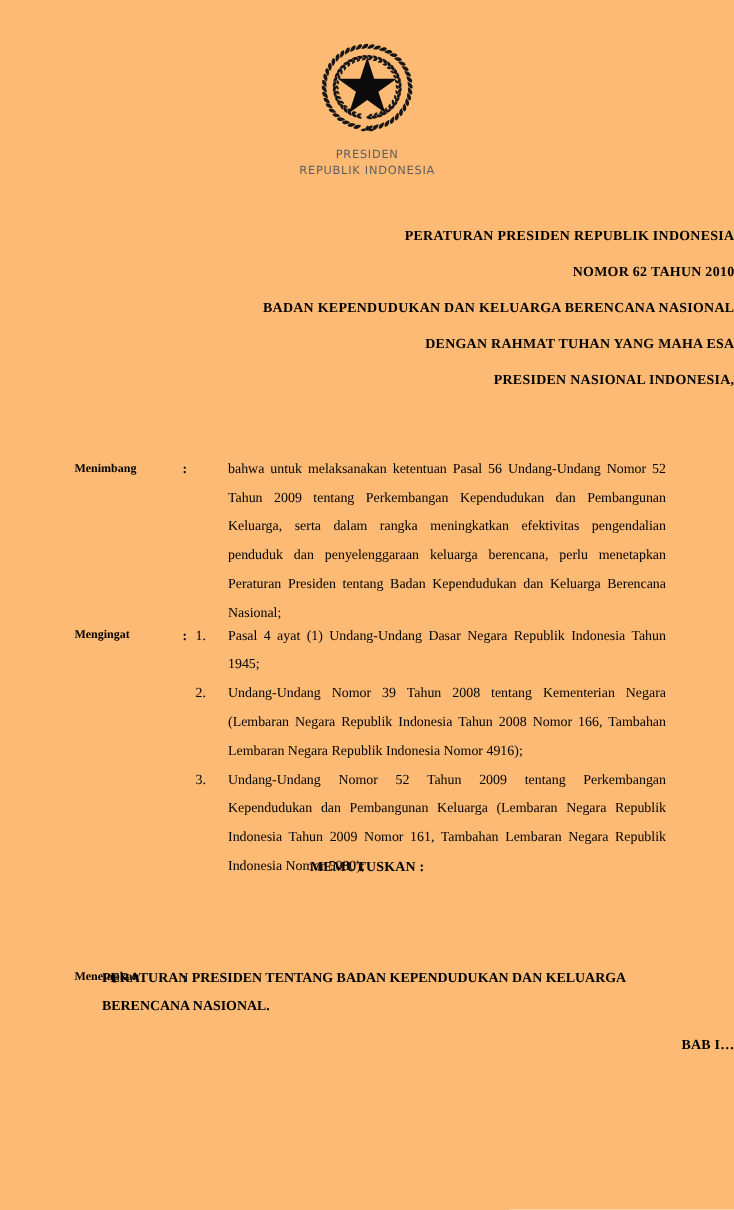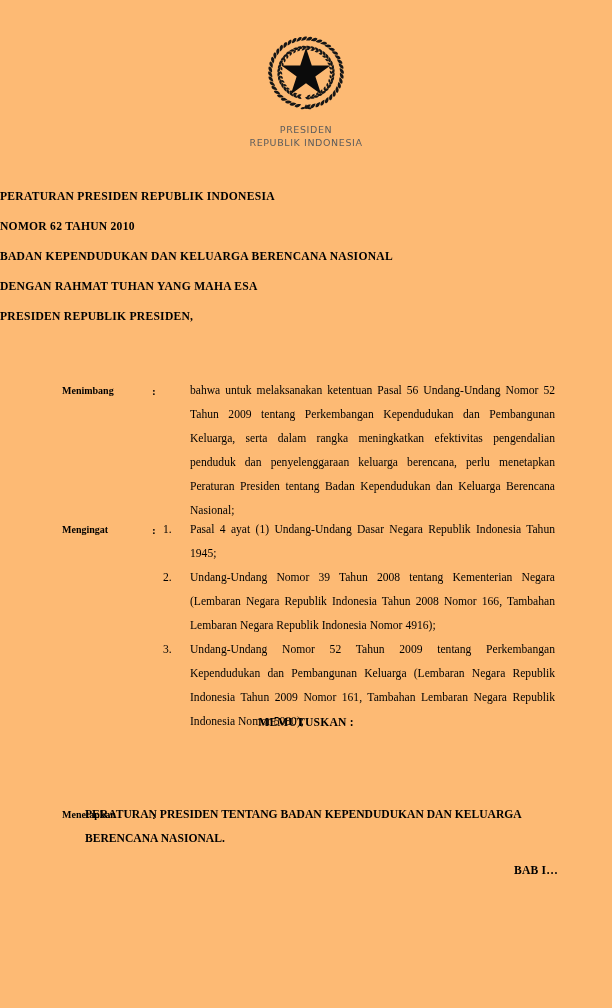--- a/index.html
+++ b/index.html
@@ -48,21 +48,21 @@
   .emblem-caption div {
     white-space: nowrap;
   }
 
   
   .headings {
     position: absolute;
     left: 0;
     top: 182px;
     width: 612px;
-    text-align: left;
+    text-align: right;
   }
   .headings .hline {
     font-weight: bold;
     font-size: 11.6px;
     letter-spacing: 0.25px;
     height: 30px;
     line-height: 30px;
     white-space: nowrap;
   }
 
@@ -143,21 +143,20 @@
     font-size: 11.6px;
     line-height: 24px;
     text-align: left;
   }
 
   
   .bab {
     position: absolute;
     left: 0;
     width: 612px;
-    padding-right: 54px;
     box-sizing: border-box;
     text-align: right;
     font-weight: bold;
     font-size: 11.6px;
     line-height: 20px;
     letter-spacing: 0.2px;
   }
 </style>
 </head>
 <body>
@@ -306,21 +305,21 @@
       <div>PRESIDEN</div>
       <div>REPUBLIK INDONESIA</div>
     </div>
   </div>
 
   <div class="headings">
     <div class="hline">PERATURAN PRESIDEN REPUBLIK INDONESIA</div>
     <div class="hline">NOMOR  62  TAHUN  2010</div>
     <div class="hline">BADAN KEPENDUDUKAN DAN KELUARGA BERENCANA NASIONAL</div>
     <div class="hline">DENGAN RAHMAT TUHAN YANG MAHA ESA</div>
-    <div class="hline">PRESIDEN REPUBLIK PRESIDEN,</div>
+    <div class="hline">PRESIDEN NASIONAL INDONESIA,</div>
   </div>
 
   <div class="clause" style="top:379px;">
     <div class="clause-row">
       <span class="lbl">Menimbang</span>
       <span class="colon">:</span>
       <div class="body-text">bahwa untuk melaksanakan ketentuan Pasal 56 Undang-Undang Nomor 52 Tahun 2009 tentang Perkembangan Kependudukan dan Pembangunan Keluarga, serta dalam rangka meningkatkan efektivitas pengendalian penduduk dan penyelenggaraan keluarga berencana, perlu menetapkan Peraturan Presiden tentang Badan Kependudukan dan Keluarga Berencana Nasional;</div>
     </div>
   </div>
 

